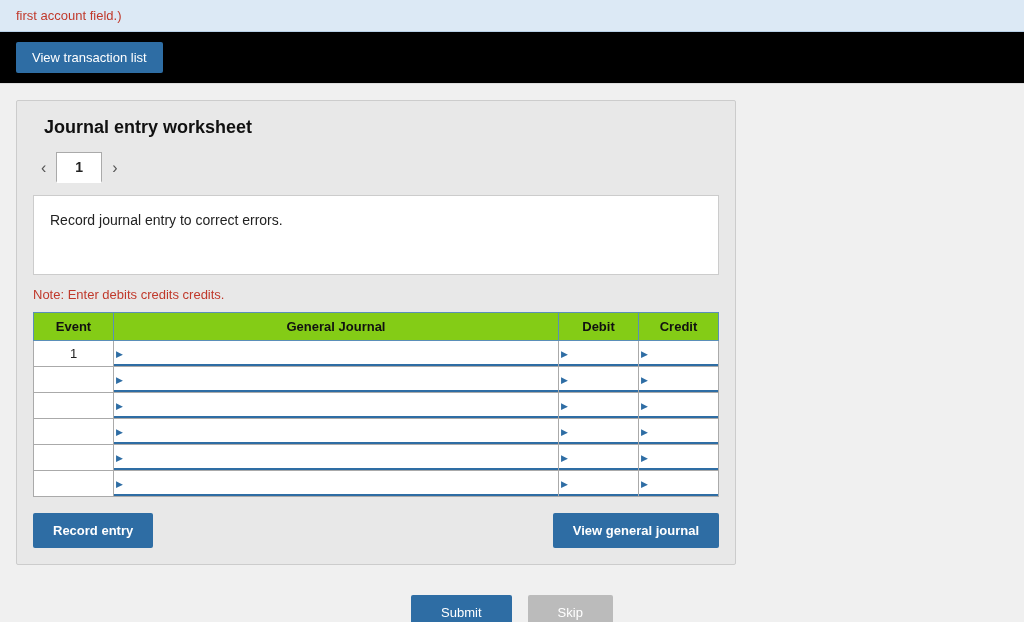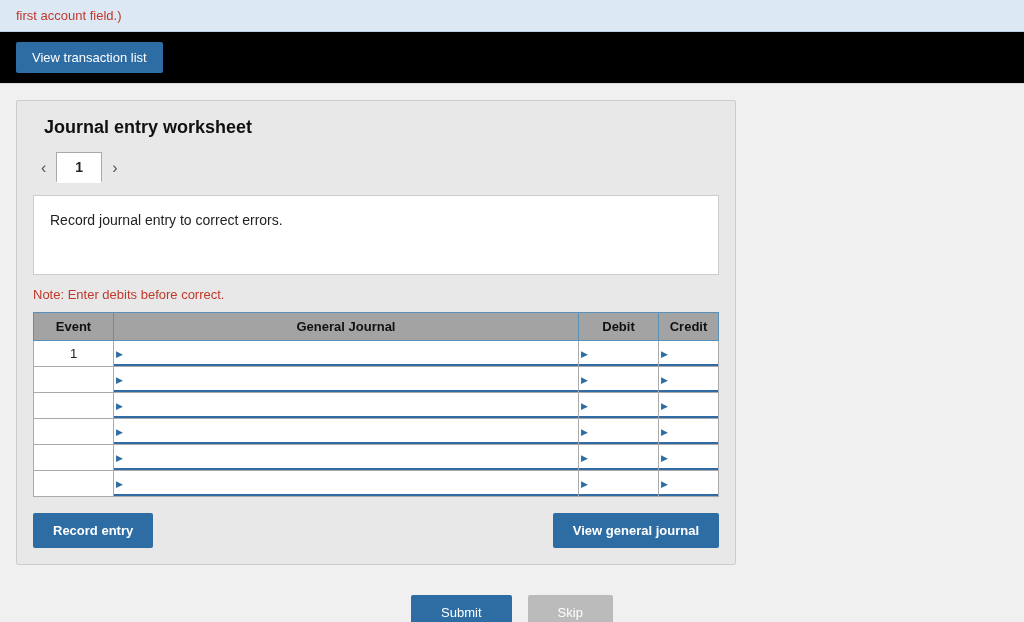--- a/index.html
+++ b/index.html
@@ -104,21 +104,21 @@
     }
 
     .journal-table {
       width: 100%;
       border-collapse: collapse;
       margin-bottom: 16px;
       font-size: 13px;
     }
 
     .journal-table thead tr th {
-      background: #a3a3a3;
+      background: #84cc16;
       color: #111;
       font-weight: bold;
       padding: 6px 8px;
       border: 1px solid #5a8fb8;
       text-align: center;
     }
 
     .journal-table tbody tr td {
       border: 1px solid #aaa;
       padding: 0;
@@ -158,21 +158,21 @@
     }
 
     .journal-table tbody tr td.debit-cell input,
     .journal-table tbody tr td.credit-cell input {
       border-bottom: 2px solid #2e6da4;
     }
 
     .col-event { width: 80px; }
     .col-gj { width: auto; }
     .col-debit { width: 80px; }
-    .col-credit { width: 60px; margin-left: 44px; }
+    .col-credit { width: 80px; margin-left: 44px; }
 
     .action-buttons {
       display: flex;
       gap: 22px;
       align-items: center;
     }
 
     .btn-action {
       background: #2e6da4;
       color: #fff;
@@ -252,21 +252,21 @@
     <div class="tab-nav">
       <button class="tab-arrow">‹</button>
       <div class="tab-item active">1</div>
       <button class="tab-arrow">›</button>
     </div>
 
     <div class="instruction-box">
       <span>Record journal entry to correct errors.</span>
     </div>
 
-    <div class="note-text">Note: Enter debits before correct.</div>
+    <div class="note-text">Note: Enter debits credits credits.</div>
 
     <table class="journal-table">
       <thead>
         <tr>
           <th class="col-event">Event</th>
           <th class="col-gj">General Journal</th>
           <th class="col-debit">Debit</th>
           <th class="col-credit">Credit</th>
         </tr>
       </thead>

